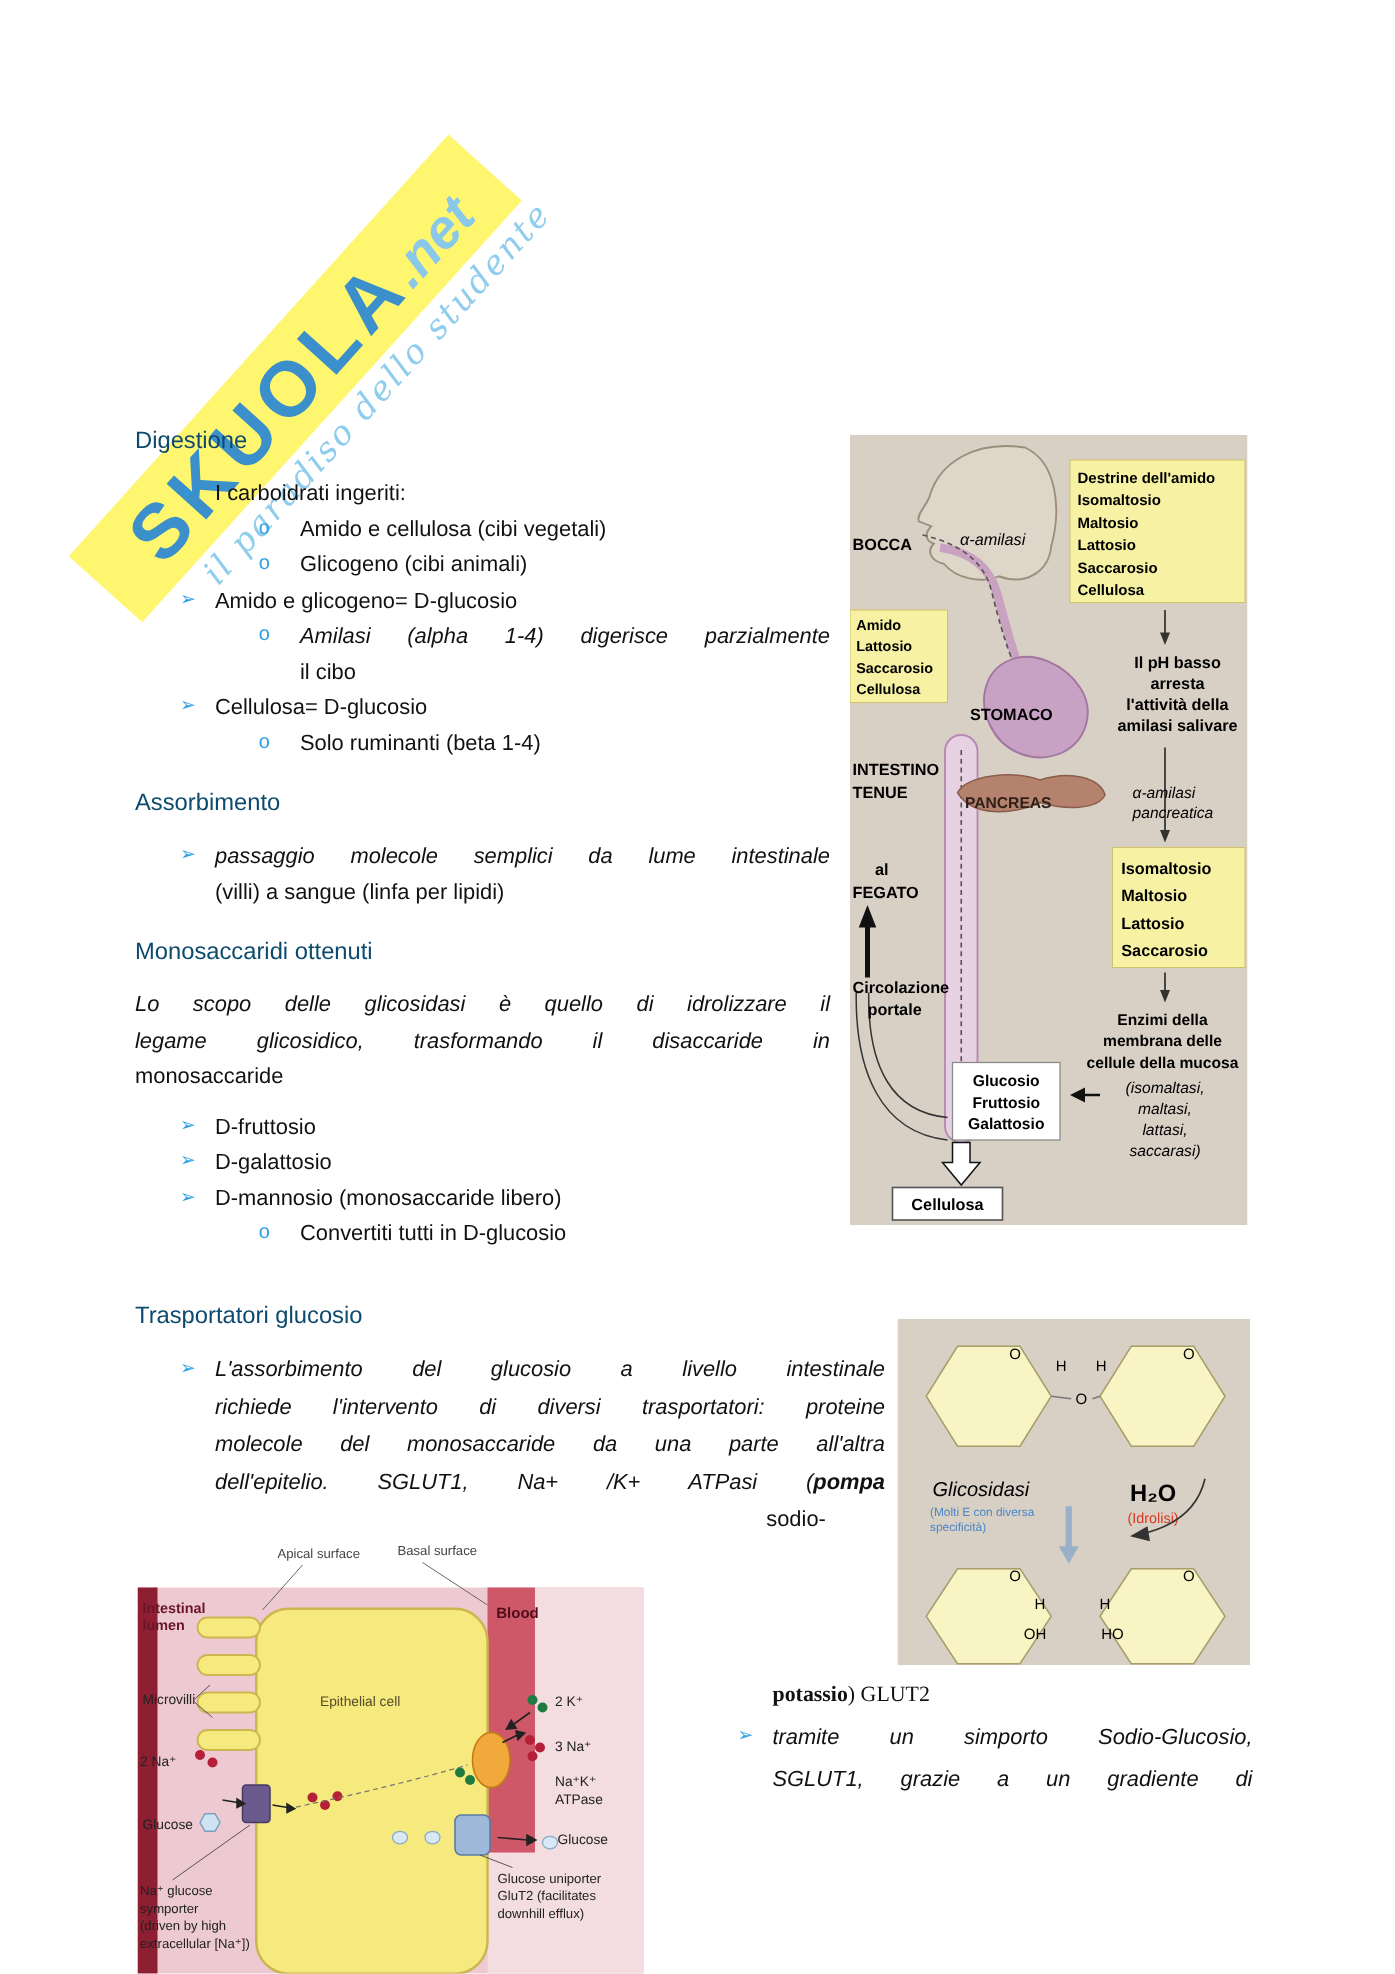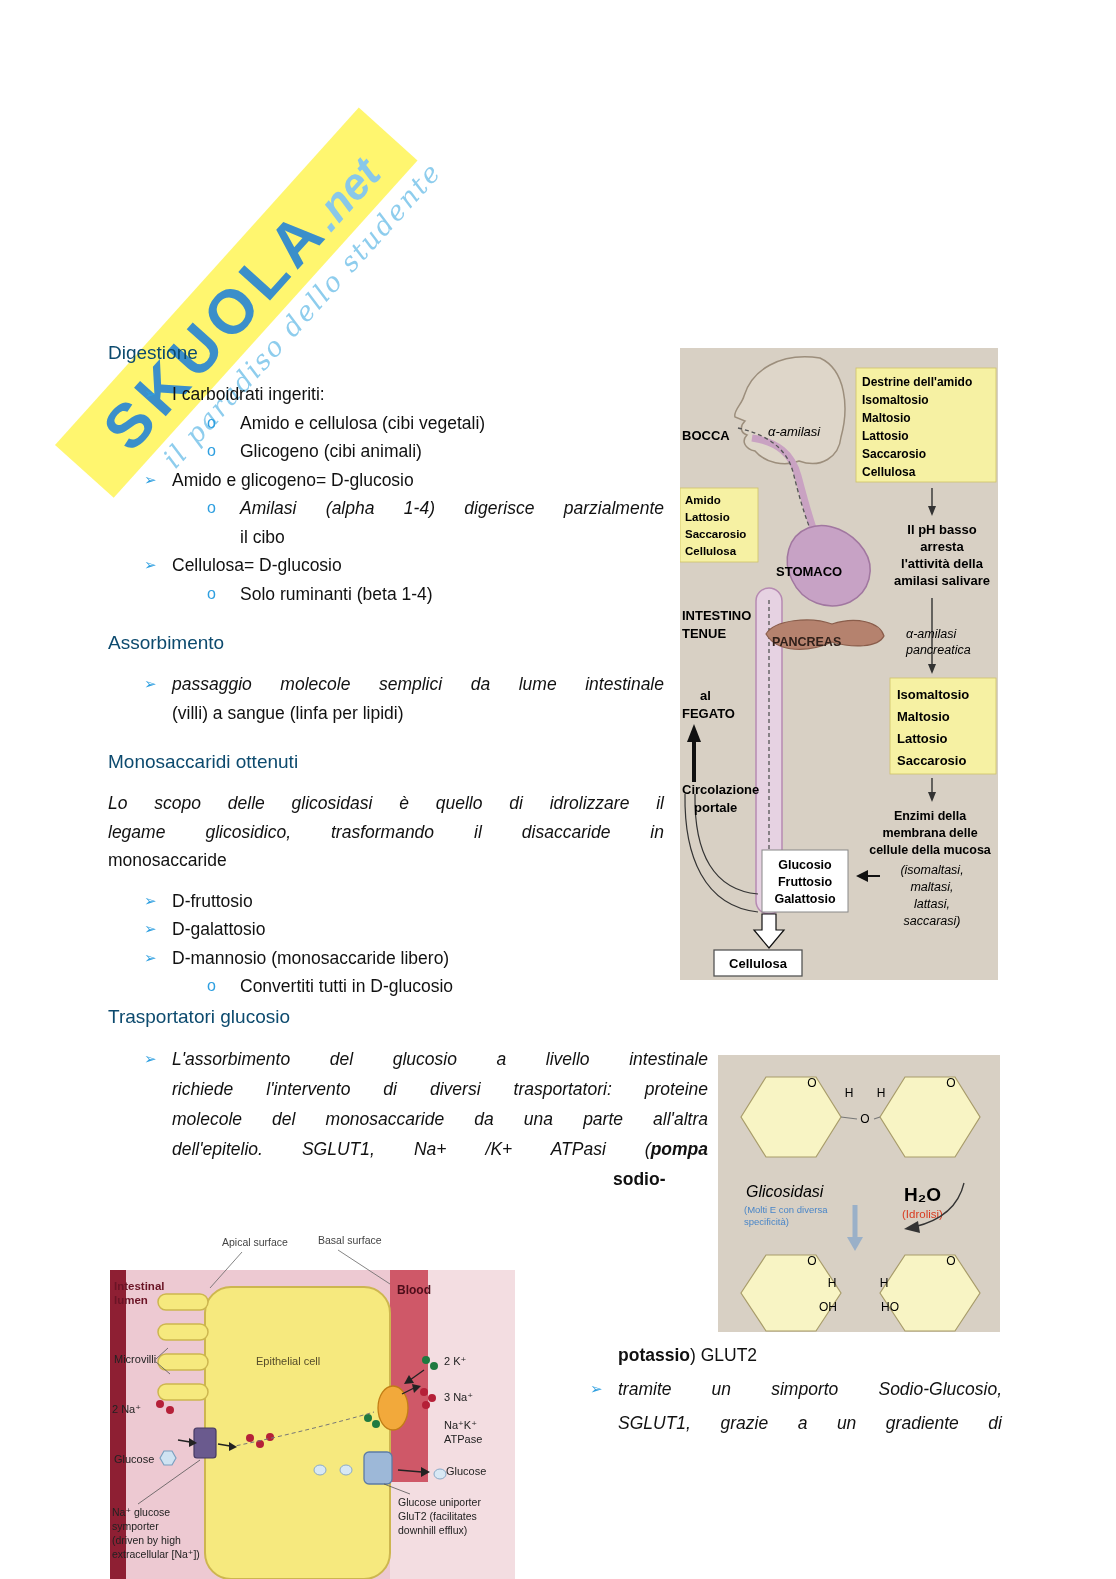--- a/index.html
+++ b/index.html
@@ -25,25 +25,25 @@
   .heading { color:#0c4a6e; font-size:19px; line-height:26px; margin:22px 0 14px 0; }
   .heading.first { margin-top:0; }
   .li1 { position:relative; padding-left:64px; }
   .li1 > .bullet { position:absolute; left:36px; top:0; color:#2e9fe0; font-size:15px; }
   .li2 { position:relative; padding-left:132px; }
   .li2 > .bullet { position:absolute; left:99px; top:0; color:#2e9fe0; font-size:16px; }
   .jl { text-align:justify; text-align-last:justify;font-style:italic; }
   .para { margin-top:6px; }
   .b { font-weight:bold; }
   #block-b { line-height:30px; }
-  #sodio-line { margin-left:505px; font-weight:bold; }
+  #sodio-line { margin-left:505px; font-weight:normal; }
   #block-c { line-height:34px; }
   #block-c .li1 { padding-left:30px; }
   #block-c .li1 > .bullet { left:2px; }
-  #cont-line { padding-left:30px; }
+  #cont-line { padding-left:30px;font-family:Liberation Serif, serif; }
 
   .panel { position:absolute; z-index:2; }
 </style>
 </head>
 <body>
 
 <div class="watermark">
   <div class="wm-band">
     <span class="wm-brand">SKUOLA</span><span class="wm-net">.net</span>
   </div>
@@ -111,21 +111,21 @@
   <div class="li1">
     <span class="bullet">➢</span>
     <span>D-mannosio (monosaccaride libero)</span>
   </div>
   <div class="li2">
     <span class="bullet">o</span>
     <span>Convertiti tutti in D-glucosio</span>
   </div>
 </div>
 
-<div class="textcol" id="block-b" style="left:108px;top:1004px;width:600px">
+<div class="textcol" id="block-b" style="left:108px;top:1040px;width:600px">
   <div class="heading first">Trasportatori glucosio</div>
   <div class="li1">
     <span class="bullet">➢</span>
     <div class="jl">L'assorbimento del glucosio a livello intestinale</div>
     <div class="jl">richiede l'intervento di diversi trasportatori: proteine</div>
     <div class="jl">molecole del monosaccaride da una parte all'altra</div>
     <div class="jl"><span>dell'epitelio. SGLUT1, Na+ /K+ ATPasi (</span><span class="b">pompa</span></div>
   </div>
   <div id="sodio-line">sodio-</div>
 </div>

